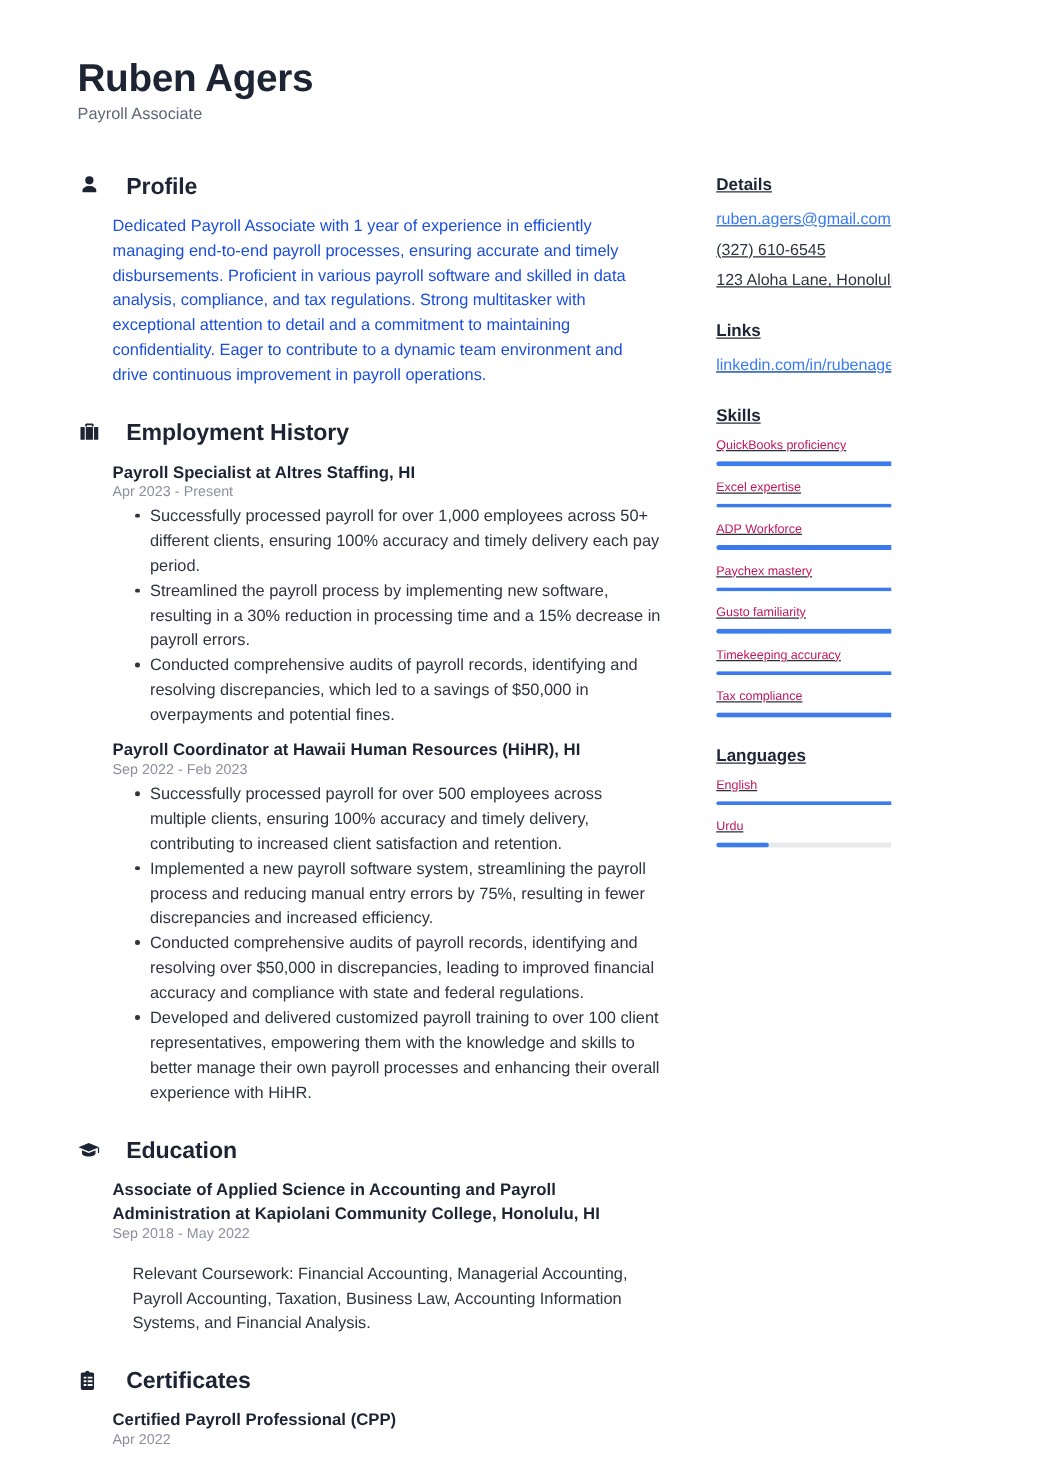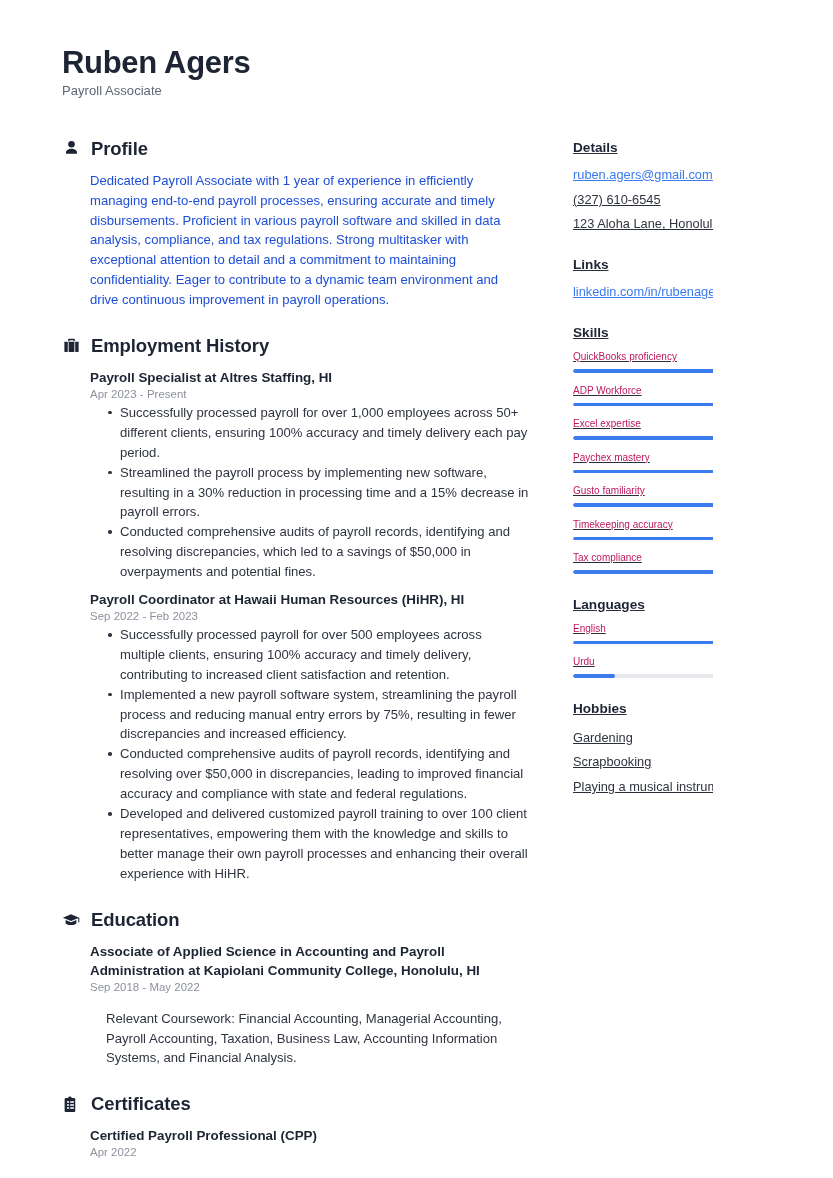--- a/index.html
+++ b/index.html
@@ -45,21 +45,21 @@
     gap: 43px;
   }
   .col-main { width: 468px; flex: 0 0 468px; }
   .col-side { width: 212px; flex: 0 0 212px; padding-top: 2px; }
 
   
   .section { margin-bottom: 25px; }
   .section-head {
     display: flex;
     align-items: center;
-    gap: 11px;
+    gap: 21px;
     margin-bottom: 11px;
   }
   .section-head .icon {
     width: 18px;
     height: 18px;
     display: flex;
     align-items: center;
     justify-content: center;
     color: #1d2433;
     flex: 0 0 18px;
@@ -301,27 +301,27 @@
       <div class="side-block">
         <div class="side-title">Skills</div>
 
         <div class="meter">
           <div class="meter-label">QuickBooks proficiency</div>
           <div class="meter-track">
             <div class="meter-fill" style="width: 80%; background: rgb(59, 123, 237);"></div>
           </div>
         </div>
         <div class="meter">
+          <div class="meter-label">Excel expertise</div>
+          <div class="meter-track">
+            <div class="meter-fill" style="width: 80%; background: rgb(59, 123, 237);"></div>
+          </div>
+        </div>
+        <div class="meter">
           <div class="meter-label">ADP Workforce</div>
-          <div class="meter-track">
-            <div class="meter-fill" style="width: 80%; background: rgb(59, 123, 237);"></div>
-          </div>
-        </div>
-        <div class="meter">
-          <div class="meter-label">Excel expertise</div>
           <div class="meter-track">
             <div class="meter-fill" style="width: 80%; background: rgb(59, 123, 237);"></div>
           </div>
         </div>
         <div class="meter">
           <div class="meter-label">Paychex mastery</div>
           <div class="meter-track">
             <div class="meter-fill" style="width: 80%; background: rgb(59, 123, 237);"></div>
           </div>
         </div>
@@ -354,22 +354,16 @@
           </div>
         </div>
         <div class="meter">
           <div class="meter-label">Urdu</div>
           <div class="meter-track">
             <div class="meter-fill" style="width: 20%; background: rgb(59, 123, 237);"></div>
           </div>
         </div>
       </div>
 
-      <div class="side-block">
-        <div class="side-title">Hobbies</div>
-        <div class="hobby-line">Gardening</div>
-        <div class="hobby-line">Scrapbooking</div>
-        <div class="hobby-line">Playing a musical instrument</div>
-      </div>
 
     </div>
   </div>
 </div>
 
 </body></html>

